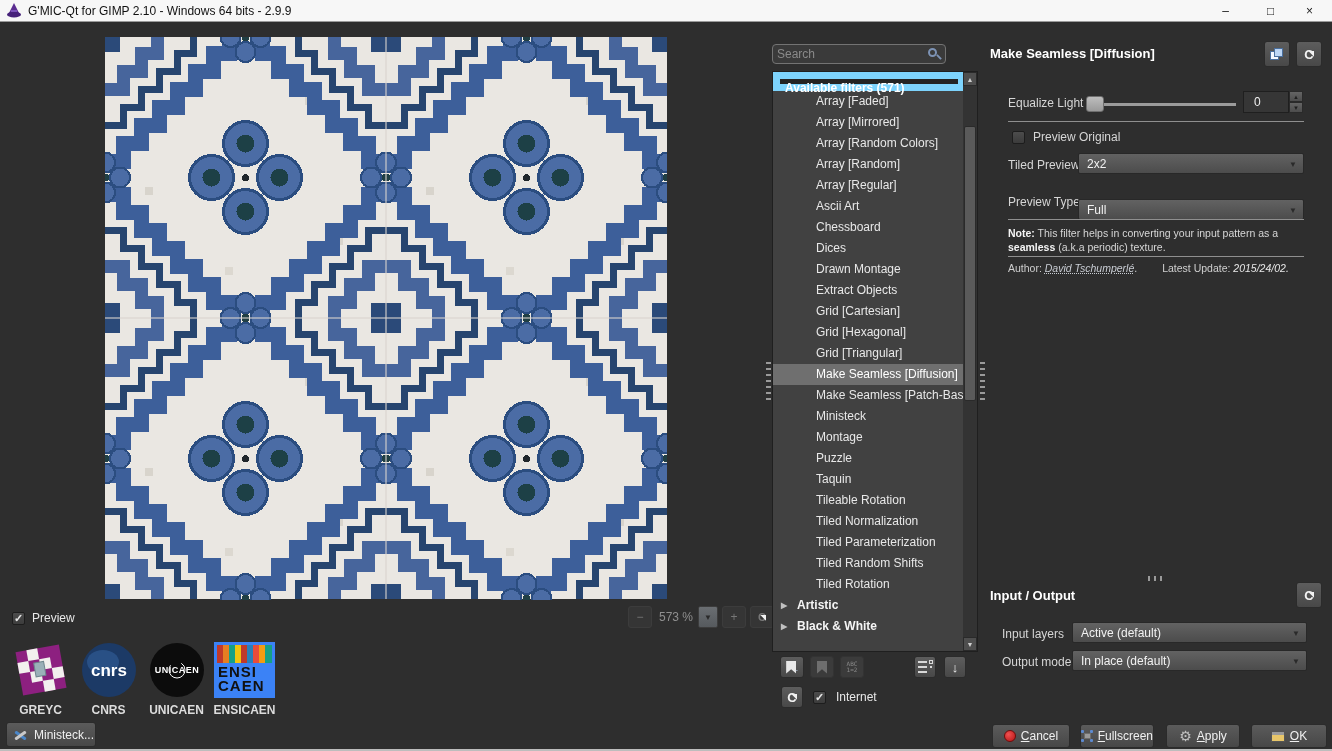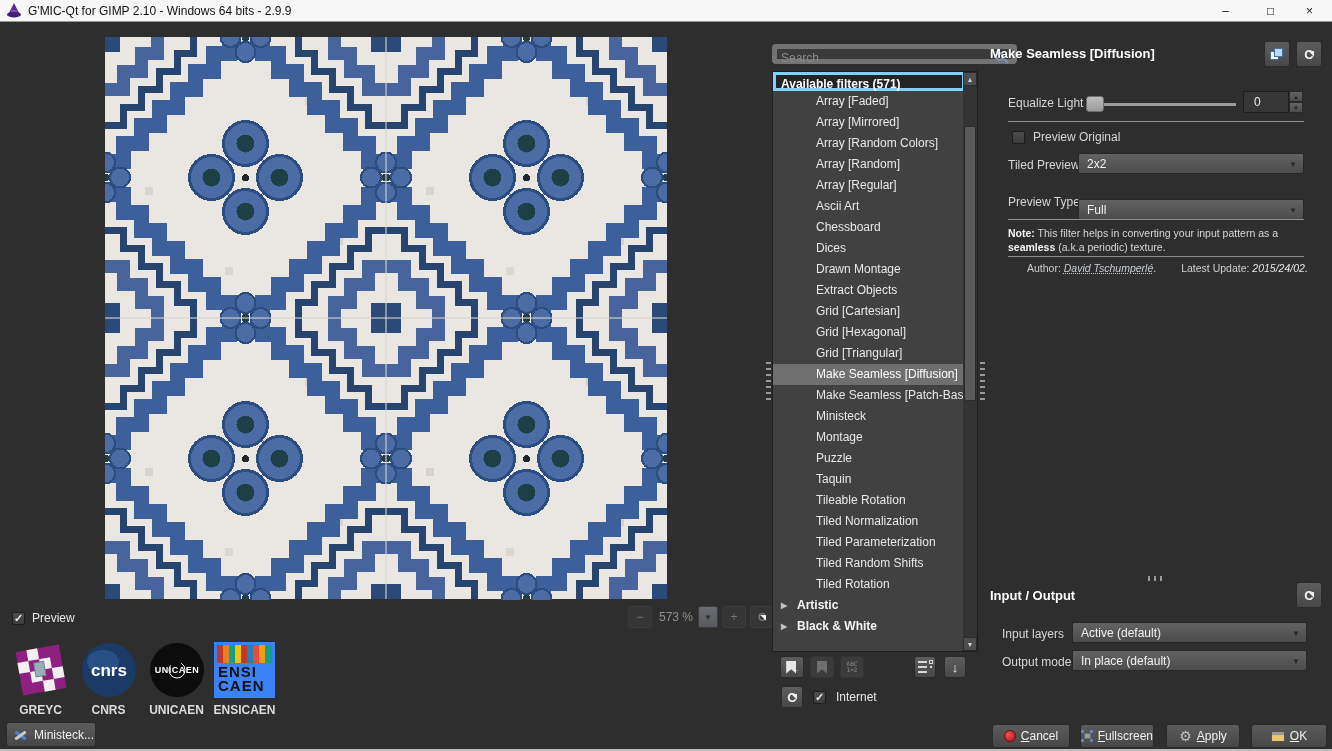--- a/index.html
+++ b/index.html
@@ -51,29 +51,29 @@
       background:linear-gradient(90deg,#c0392b 0 6px,#e67e22 6px 12px,#16a085 12px 18px,#f1c40f 18px 24px,#c0392b 24px 30px,#2980b9 30px 36px,#e74c3c 36px 42px,#f39c12 42px 48px,#16a085 48px 55px);
       background-size:55px 6px; }
   .ensi-text { font-size:15px; line-height:14px; font-weight:bold; color:#111; text-align:left; padding:2px 0 0 4px; letter-spacing:1px; }
 
   .settings-btn { position:absolute; left:6px; top:722px; width:90px; height:25px; justify-content:flex-start; padding-left:6px; }
   .tool-icon { position:relative; width:16px; height:14px; }
   .tool-icon .t1 { position:absolute; left:1px; top:6px; width:13px; height:3px; background:#4a86c8; transform:rotate(35deg); border-radius:1px; }
   .tool-icon .t2 { position:absolute; left:1px; top:6px; width:13px; height:3px; background:#c9c9c9; transform:rotate(-35deg); border-radius:1px; }
 
   
-  .search-box { position:absolute; left:772px; top:44px; width:245px; height:20px; background:#3a3a3a; border:5px solid #737373; border-radius:4px; }
+  .search-box { position:absolute; left:772px; top:44px; width:174px; height:20px; background:#3a3a3a; border:1px solid #737373; border-radius:4px; }
   .search-box input { position:absolute; left:4px; top:0; width:176px; height:18px; background:transparent; border:none; outline:none;
                       color:#bdbdbd; font-size:12px; font-family:"Liberation Sans",sans-serif; }
   .search-box input::placeholder { color:#8a8a8a; }
   .mag { position:absolute; right:8px; top:3px; width:9px; height:9px; border:2px solid #7d93b5; border-radius:50%; }
   .mag::after { content:""; position:absolute; left:6px; top:6px; width:6px; height:2px; background:#7d93b5; transform:rotate(45deg); }
 
   .filter-list { position:absolute; left:772px; top:71px; width:206px; height:581px; background:#414141; border:1px solid #1f1f1f; overflow:hidden; }
-  .list-header { position:absolute; left:0; top:0; width:192px; height:19px; background:#242424; border:3px solid #7dd3fc;
+  .list-header { position:absolute; left:0; top:0; width:192px; height:19px; background:#242424; border:7px solid #7dd3fc;
                  color:#fff; font-size:12px; font-weight:bold; padding:2px 0 0 5px; }
   .list-items { position:absolute; left:0; top:19px; width:192px; }
   .fitem { height:21px; line-height:21px; font-size:12px; color:#e8e8e8; padding-left:43px; white-space:nowrap; }
   .fitem.selected { background:#6f6f6f; color:#fff; }
   .fcat { height:21px; line-height:21px; font-size:12px; font-weight:bold; color:#f5f5f5; padding-left:24px; position:relative; }
   .fcat .tri { position:absolute; left:8px; top:0; font-size:8px; color:#c0c0c0; }
   .scrollbar { position:absolute; right:0; top:0; width:14px; height:579px; background:#333; }
   .sb-btn { position:absolute; left:0; width:14px; height:14px; background:#4e4e4e; border:1px solid #2a2a2a;
             display:flex; align-items:center; justify-content:center; font-size:7px; color:#cfcfcf; }
   .sb-up { top:0; } .sb-down { bottom:0; }
@@ -108,21 +108,21 @@
   .slider .groove { position:absolute; left:0; top:8px; width:150px; height:3px; background:#9b9b9b; }
   .slider .handle { position:absolute; left:0; top:1px; width:18px; height:16px; background:linear-gradient(#bdbdbd,#9a9a9a); border:1px solid #6f6f6f; border-radius:3px; }
   .spinbox { position:absolute; left:1243px; top:91px; width:46px; height:22px; background:#363636; border:1px solid #1f1f1f;
              color:#f0f0f0; font-size:12px; display:flex; align-items:center; padding-left:10px; }
   .spin-arrows { position:absolute; left:1289px; top:91px; width:14px; height:22px; display:flex; flex-direction:column; }
   .spin-arrows span { flex:1; background:linear-gradient(#646464,#4d4d4d); border:1px solid #2a2a2a; font-size:6px; color:#1f1f1f;
                       display:flex; align-items:center; justify-content:center; }
 
   .note-block { position:absolute; left:1008px; top:226px; width:298px; font-size:10.5px; color:#d6d6d6; line-height:14px; }
   .note-block b { color:#f5f5f5; }
-  .author-line { position:absolute; left:1008px; top:262px; width:300px; font-size:10.5px; color:#cfcfcf;margin-left:19px; }
+  .author-line { position:absolute; left:1008px; top:262px; width:300px; font-size:10.5px; color:#cfcfcf; }
   .author-link { font-style:italic; text-decoration:underline dotted; color:#c9cdd4; }
   .latest { margin-left:22px; }
   .update-val { font-style:italic; color:#e8e8e8; }
 
   .io-title { position:absolute; left:990px; top:588px; font-size:13px; font-weight:bold; color:#fff; }
   .io-reset { position:absolute; left:1296px; top:582px; width:26px; height:26px; }
 
   
   .actions .btn { position:absolute; top:724px; height:24px; }
   .cancel-ic { width:12px; height:12px; border-radius:50%; background:radial-gradient(circle at 35% 35%, #f05050, #b41414); border:1px solid #6e0c0c; }

